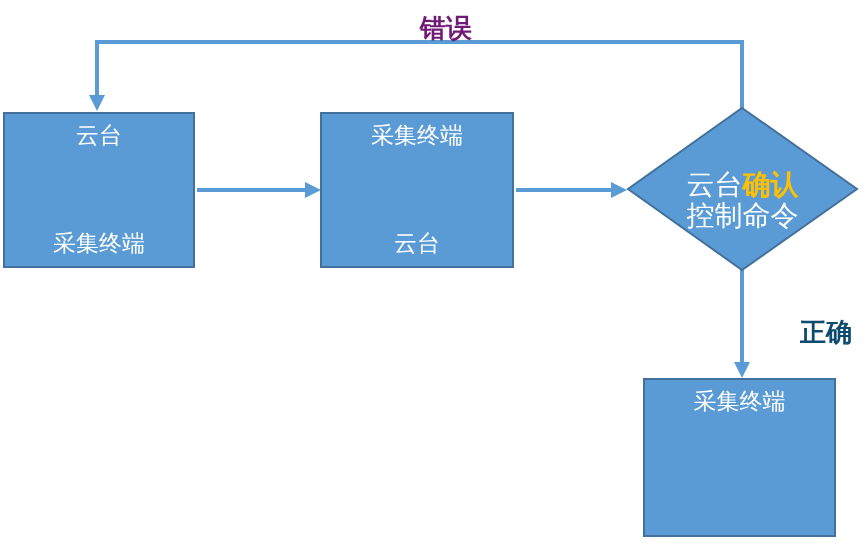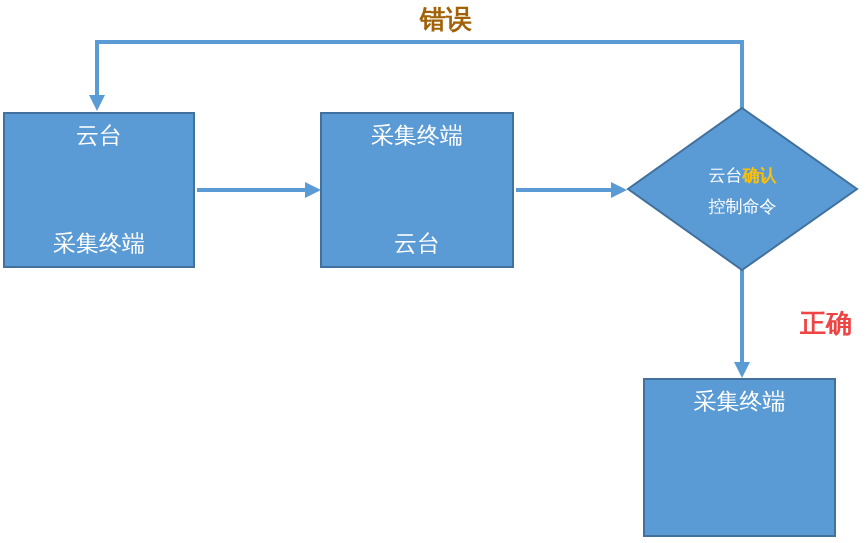--- a/index.html
+++ b/index.html
@@ -26,36 +26,36 @@
     text-align: center;
     display: flex;
     flex-direction: column;
     justify-content: space-between;
     padding: 7px 0 9px 0;
   }
   .box .line { line-height: 28px; white-space: nowrap; }
   .hl { color: #ffc000; font-weight: bold; }
   .diamond-text {
     position: absolute;
-    left: 628px; top: 160px;
+    left: 628px; top: 169px;
     width: 229px;
     color: #ffffff;
-    font-size: 17px;
+    font-size: 28px;
     line-height: 31px;
     text-align: center;
   }
   .edge-label {
     position: absolute;
     font-size: 26px;
     font-weight: bold;
     line-height: 28px;
     white-space: nowrap;
   }
-  .edge-label.error   { left: 420px; top: 5px;   color: #a16207; }
-  .edge-label.success { left: 800px; top: 309px; color: #ef4444; }
+  .edge-label.error   { left: 420px; top: 14px;   color: #701a75; }
+  .edge-label.success { left: 800px; top: 318px; color: #0c4a6e; }
   #box-send    { left: 3px;   top: 112px; width: 192px; height: 156px; }
   #box-return  { left: 320px; top: 112px; width: 194px; height: 156px; }
   #box-forward { left: 643px; top: 378px; width: 193px; height: 159px; }
 </style>
 </head>
 <body>
 
 <div class="canvas">
 
   <svg class="arrow-layer" viewBox="0 0 866 543">

